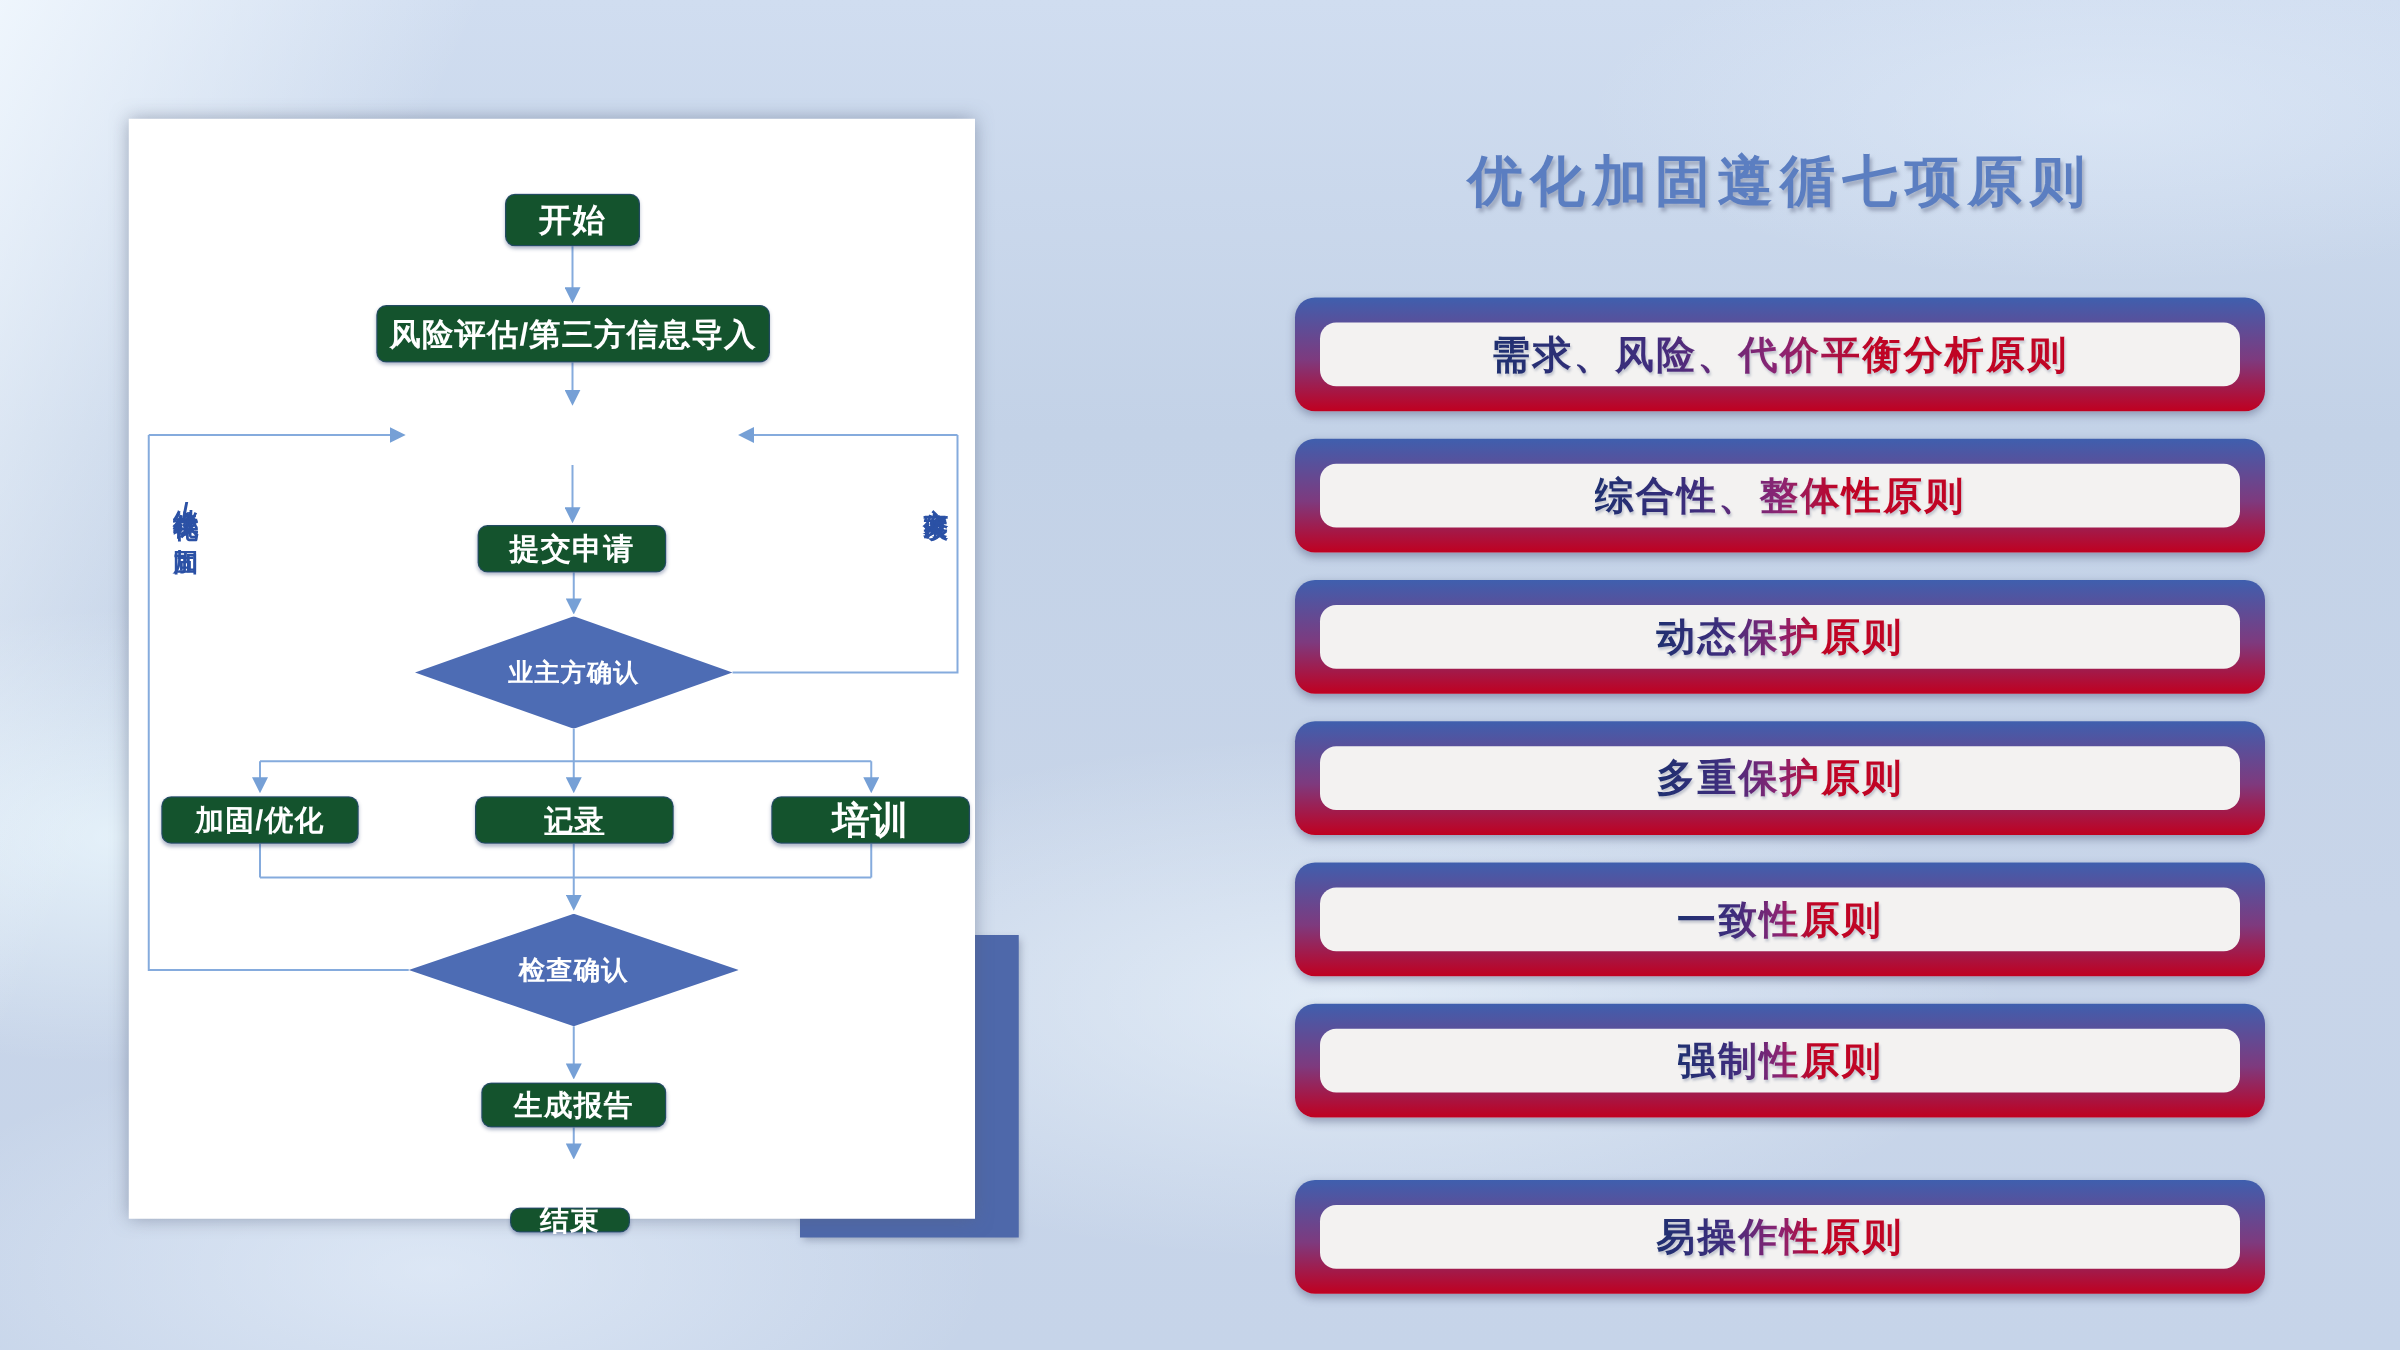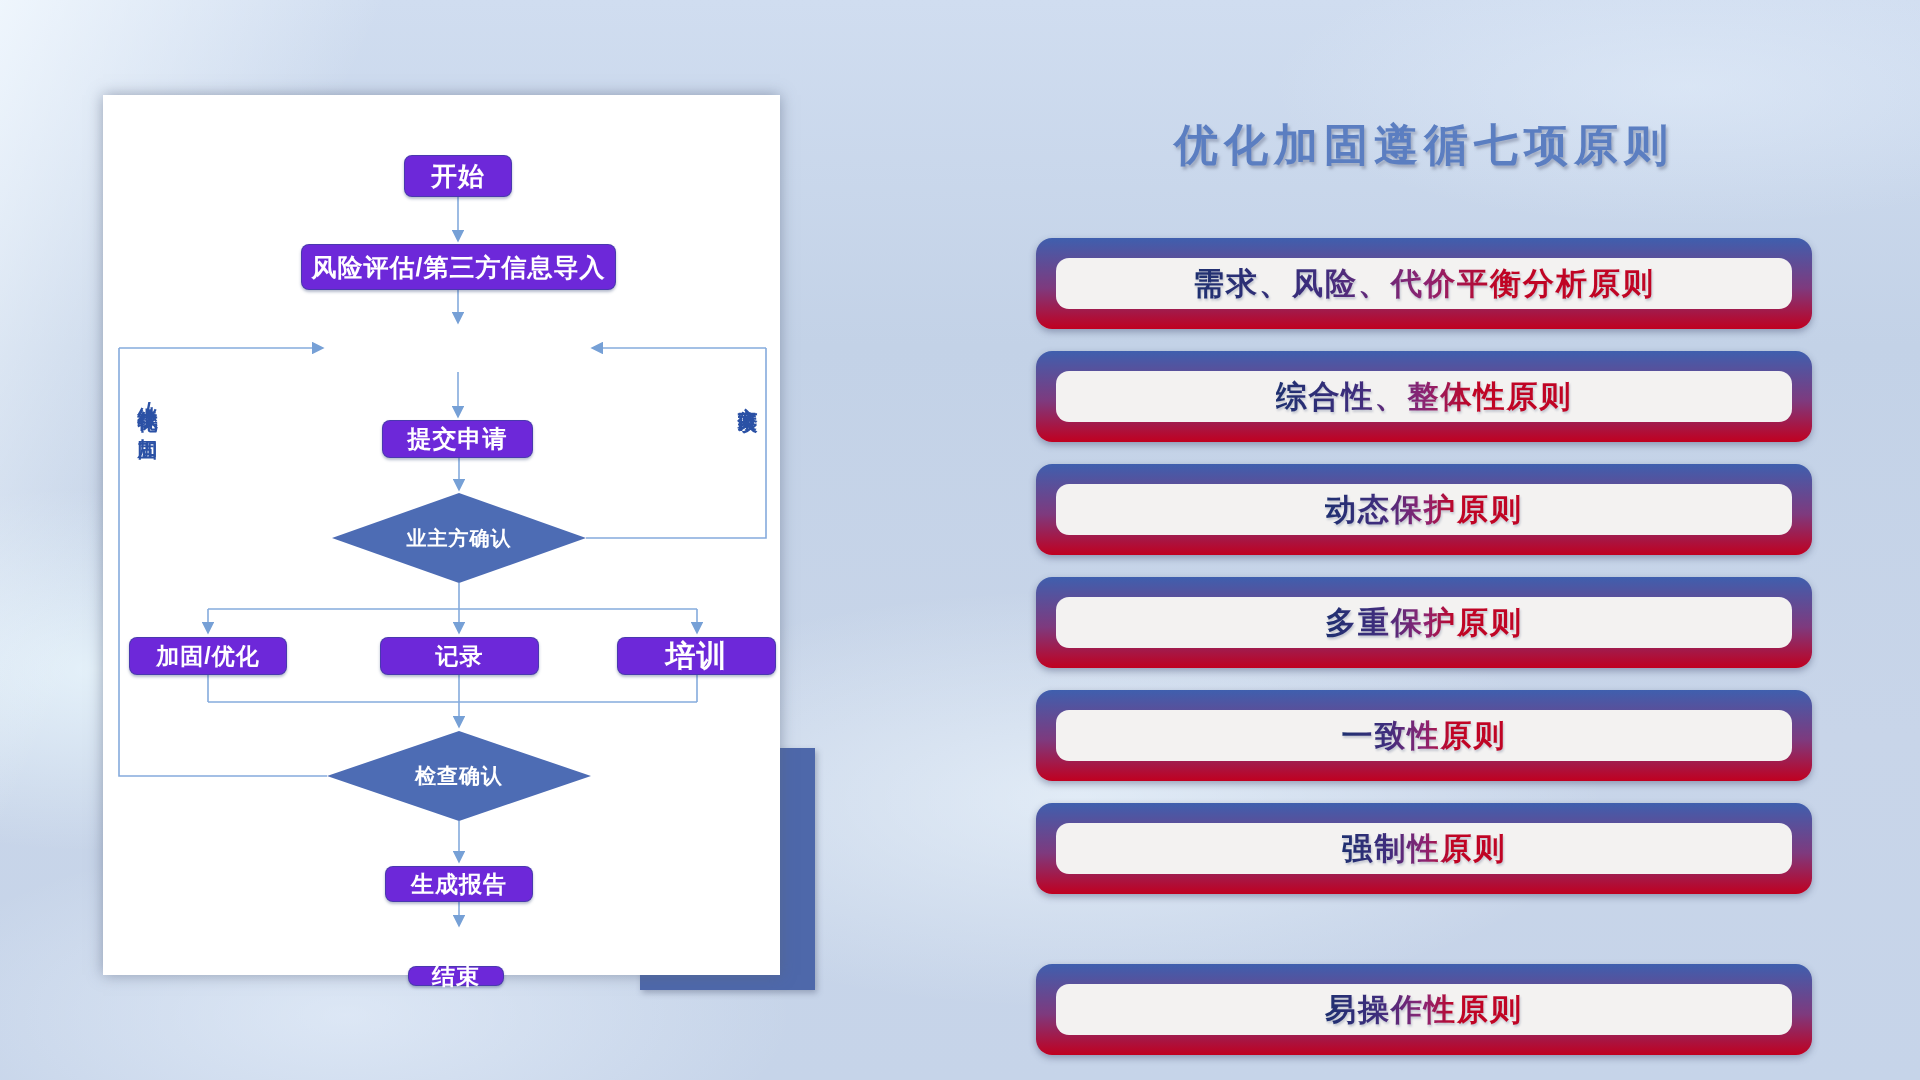--- a/index.html
+++ b/index.html
@@ -23,42 +23,42 @@
     box-shadow:2px 3px 6px rgba(60,70,100,.35);
   }
   .card {
     position:absolute; left:103px; top:95px; width:677px; height:880px;
     background:#ffffff; z-index:1;
     box-shadow:0 0 14px rgba(90,100,125,.55);
   }
   .connectors { position:absolute; left:0; top:0; width:677px; height:880px; }
   .node {
     position:absolute; display:flex; align-items:center; justify-content:center;
-    background:#6d28d9; color:#ffffff; font-weight:bold;
+    background:#14532d; color:#ffffff; font-weight:bold;
     border:1px solid rgba(46,70,140,.55); border-radius:8px;
     box-shadow:0 2px 3px rgba(40,60,110,.35);
     letter-spacing:1px; white-space:nowrap;
   }
   .diamond {
     position:absolute; display:flex; align-items:center; justify-content:center;
     background:#4d6cb4; color:#ffffff; font-weight:bold; letter-spacing:1px;
     clip-path:polygon(50% 0, 100% 50%, 50% 100%, 0 50%);
   }
   .vlabel {
     position:absolute; writing-mode:vertical-rl; text-orientation:upright;
     color:#2b51a5; font-weight:bold; font-size:20px; letter-spacing:2px;
   }
 
   .n-start   { left:301px; top:60px;  width:108px; height:42px; font-size:26px; }
   .n-risk    { left:198px; top:149px; width:315px; height:46px; font-size:25px; }
   .n-plan    { left:224px; top:231px; width:261px; height:46px; font-size:26px; }
   .n-submit  { left:279px; top:325px; width:151px; height:38px; font-size:24px; }
   .n-owner   { left:229px; top:398px; width:254px; height:90px; font-size:20px; }
   .n-reinf   { left:26px;  top:542px; width:158px; height:38px; font-size:23px; }
-  .n-record  { left:277px; top:542px; width:159px; height:38px; font-size:23px; }
+  .n-record  { left:277px; top:542px; width:159px; height:38px; font-size:23px;text-decoration:underline; }
   .n-train   { left:514px; top:542px; width:159px; height:38px; font-size:30px; }
   .n-check   { left:224px; top:636px; width:264px; height:90px; font-size:21px; }
   .n-report  { left:282px; top:771px; width:148px; height:36px; font-size:23px; }
   .n-end     { left:305px; top:835px; width:96px;  height:20px; font-size:23px;margin-top:36px; }
   .vl-left   { left:32px;  top:296px; }
   .vl-right  { left:632px; top:296px; }
 
   
   .panel-title {
     position:absolute; left:1016px; top:116px; width:816px;
@@ -75,21 +75,21 @@
     width:100%; height:100%; border-radius:13px; background:#f3f2f1;
     display:flex; align-items:center; justify-content:center;
   }
   .ptext {
     font-size:31px; font-weight:bold; letter-spacing:2px; white-space:nowrap;
     background:linear-gradient(90deg,#1e3070 0%, #3f2d7d 28%, #8c2473 50%, #c00424 66%, #c00424 100%);
     -webkit-background-clip:text; background-clip:text; color:transparent;
     filter:drop-shadow(1px 2px 1px rgba(130,140,165,.45));
   }
   .p1 { top:238px; } .p2 { top:351px; } .p3 { top:464px; } .p4 { top:577px; }
-  .p5 { top:690px; } .p6 { top:803px; } .p7 { top:964px; }
+  .p5 { top:690px; } .p6 { top:803px; } .p7 { top:944px; }
 </style>
 </head>
 <body>
 
 <div class="accent-rect"></div>
 
 <div class="card">
   <svg class="connectors" viewBox="0 0 677 880" xmlns="http://www.w3.org/2000/svg">
     <defs>
       <marker id="arrow" viewBox="0 0 10 10" refX="8" refY="5" markerWidth="8" markerHeight="8" orient="auto-start-reverse">

